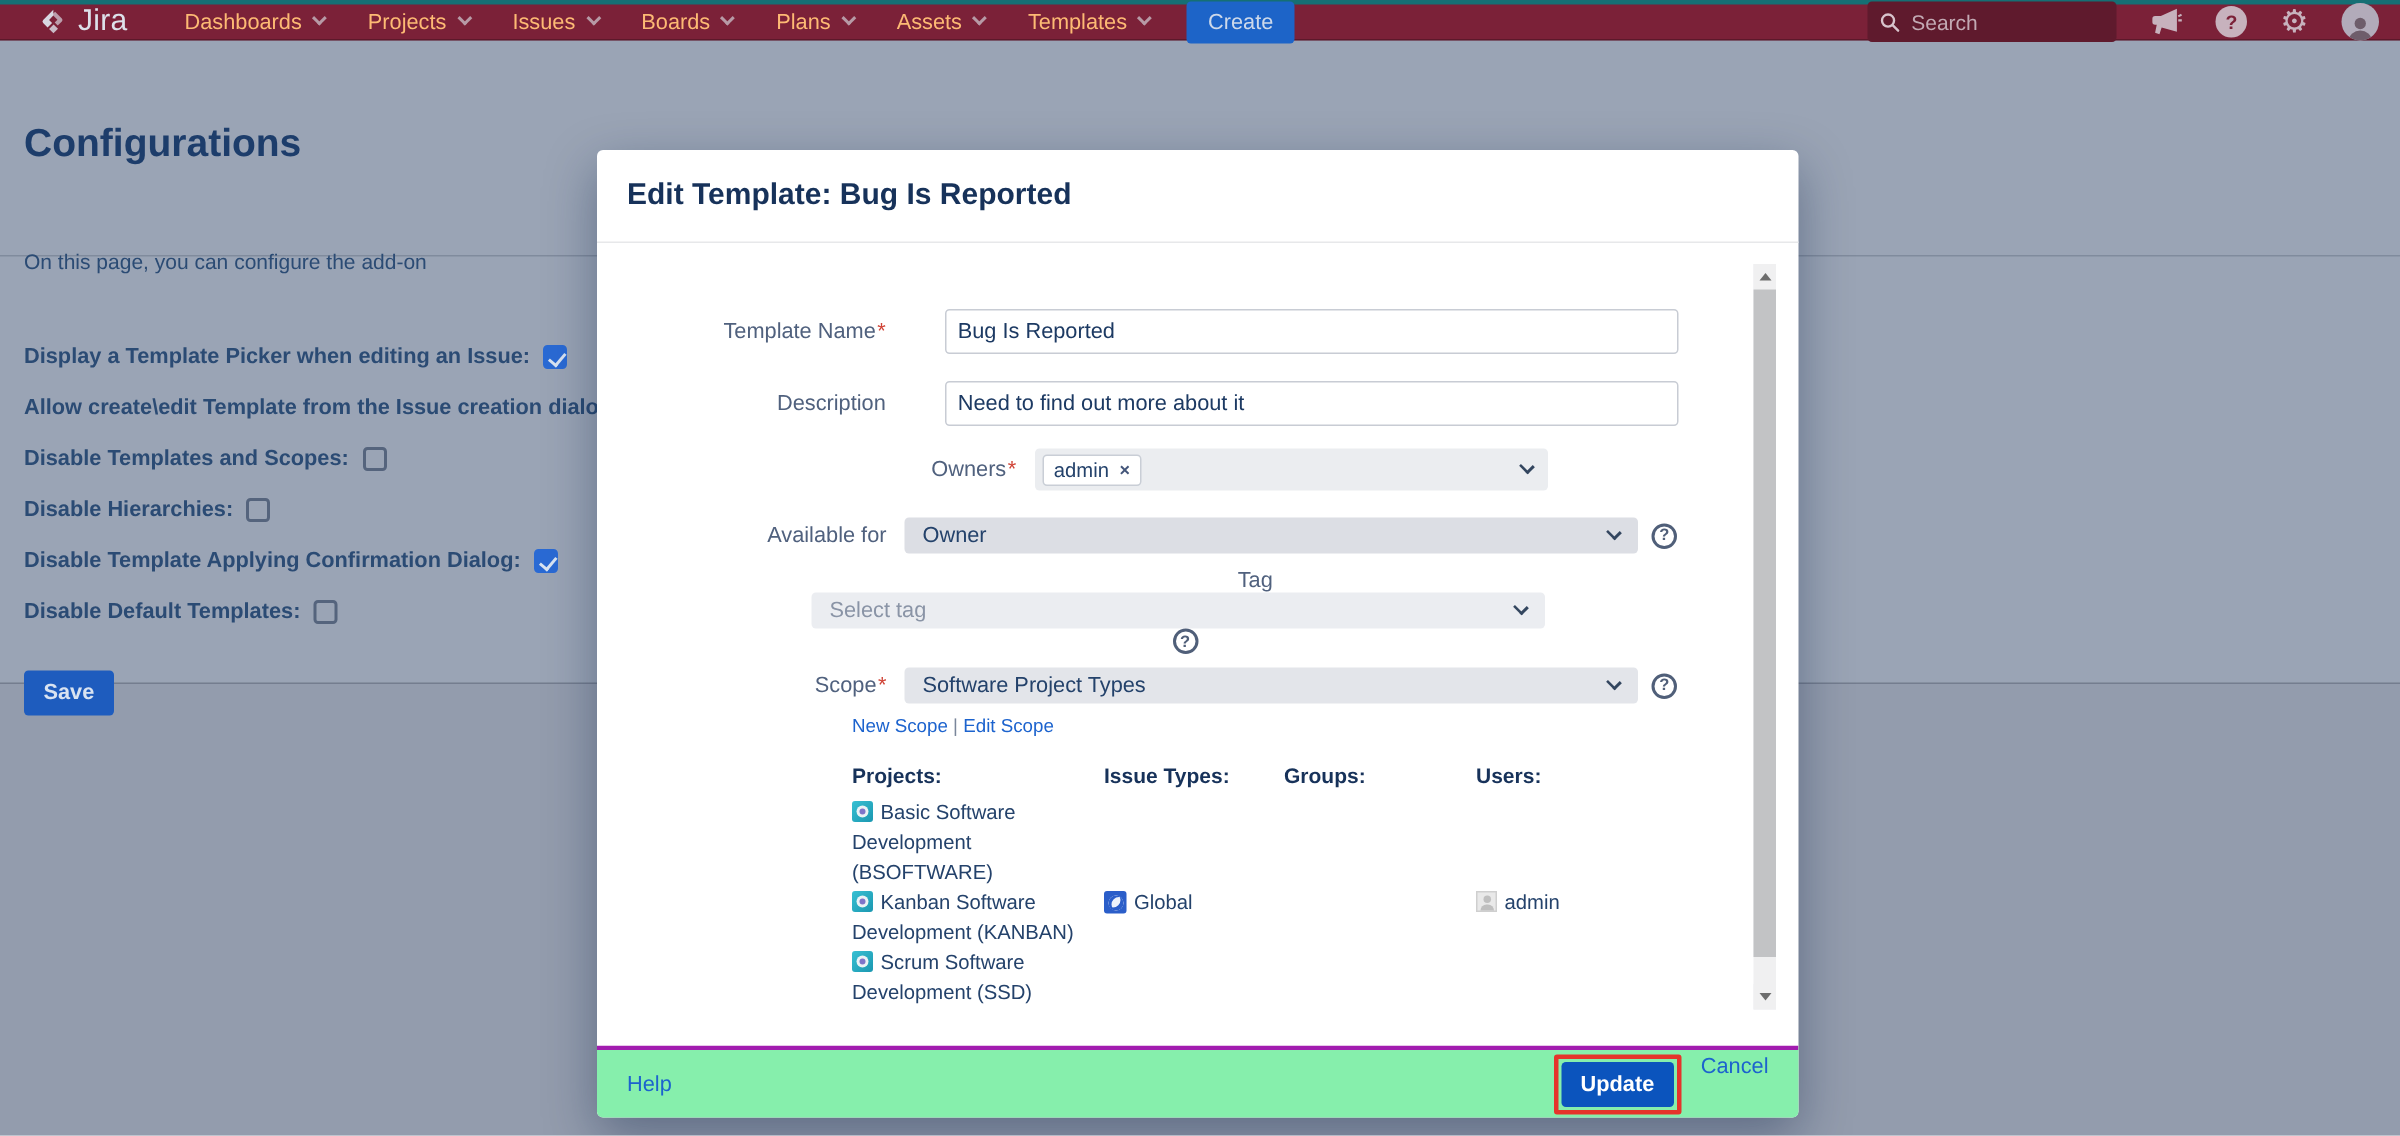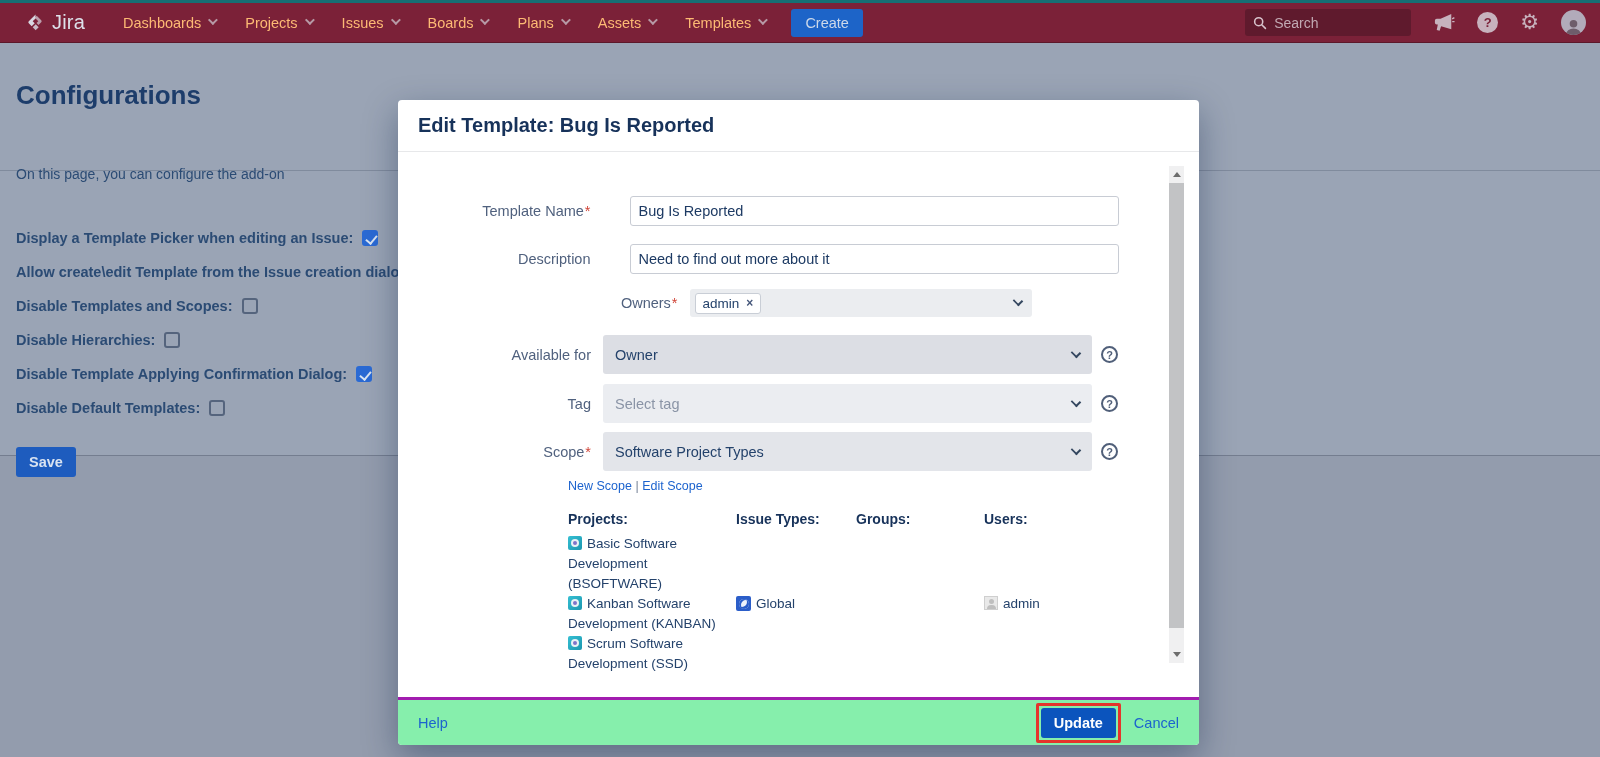--- a/index.html
+++ b/index.html
@@ -1,21 +1,21 @@
 <!DOCTYPE html>
 <html style="--navbar-bg: #7b2138; --navbar-top-strip: #156f74; --create-btn: #1d64c8; --page-bg: #9aa4b5; --overlay-text: #2b4b74; --checkbox-checked: #2a6ad4; --modal-title: #17325a; --link-blue: #1c63ce; --select-bg-dark: #dcdee4; --update-btn: #0b54bd; --annotation-red: #e5342b;"><head>
 <meta charset="utf-8">
 <style>
   * { margin:0; padding:0; box-sizing:border-box; }
   html,body { width:1600px; height:757px; }
   body { font-family:"Liberation Sans", sans-serif; }
   .screen { position:relative; width:1600px; height:757px; background:var(--page-bg,#9aa4b5); overflow:hidden; }
 
   
-  .navbar { position:absolute; top:0; left:0; right:0; height:43px;
+  .navbar { position:absolute; top:0; left:0; right:0; height:27px;
     background:var(--navbar-bg,#7b2138); border-top:3px solid var(--navbar-top-strip,#156f74);
     border-bottom:1px solid rgba(0,0,0,.25);
     display:flex; align-items:center; padding:0 14px; z-index:5; }
   .logo { display:flex; align-items:center; gap:6px; margin-left:10px; }
   .logo-text { color:#dde1ea; font-size:20px; letter-spacing:.2px; }
   .nav-menu { display:flex; align-items:center; margin-left:38px; gap:30px; }
   .nav-item { display:flex; align-items:center; gap:7px; color:#fdba74; font-size:14.5px; cursor:pointer; }
   .nav-chev { width:7px; height:7px; border-right:2px solid #b79aa6; border-bottom:2px solid #b79aa6;
     transform:rotate(45deg) translateY(-2px); margin-top:-3px; }
   .create-btn { margin-left:26px; background:var(--create-btn,#1d64c8); color:#cdd9ea; font-size:14.5px;
@@ -44,34 +44,34 @@
   .cbx { width:16px; height:16px; border-radius:3px; border:2px solid #55647d; background:transparent; flex:none; position:relative; cursor:pointer; }
   .cbx.checked { background:var(--checkbox-checked,#2a6ad4); border-color:var(--checkbox-checked,#2a6ad4); }
   .cbx.checked::after { content:''; position:absolute; left:4px; top:1px; width:5px; height:9px;
     border-right:2px solid #d9e4f2; border-bottom:2px solid #d9e4f2; transform:rotate(40deg); }
   .save-btn { margin-top:14px; background:#1e5cbe; color:#d9e3f1; font-size:14.5px; font-weight:bold;
     border:none; border-radius:3px; padding:7px 13px; cursor:pointer; }
 
   
   .modal { position:absolute; left:398px; top:100px; width:801px; height:645px; background:#fff; border-radius:4px;
     box-shadow:0 12px 34px rgba(9,30,66,.38); z-index:10; display:flex; flex-direction:column; }
-  .modal-header { height:52px; flex:none; border-bottom:1px solid #e7e8ea; display:flex; align-items:center; padding:0 20px; }
+  .modal-header { height:62px; flex:none; border-bottom:1px solid #e7e8ea; display:flex; align-items:center; padding:0 20px; }
   .modal-title { font-size:20px; font-weight:bold; color:var(--modal-title,#17325a); }
   .modal-body { position:relative; flex:1; padding:44px 46px 0 20px; overflow:hidden; font-size:14.5px; }
   .frow { display:flex; align-items:center;justify-content:center; }
   .flabel { width:138px; flex:none; text-align:right; margin-right:12px; color:#50617e; }
   .req { color:#d04437; margin-left:1px; }
   .tinput { width:489px; height:30px; border:1px solid #c8ccd4; border-radius:3px; padding:0 8px;
     font-size:14.5px; color:#1d3a63; font-family:"Liberation Sans",sans-serif; outline:none; background:#fff;margin-left:27px; }
-  .mb18{margin-bottom:18px;} .mb15{margin-bottom:15px;} .mb10{margin-bottom:10px;} .mb9{margin-bottom:9px;}
+  .mb18{margin-bottom:18px;} .mb15{margin-bottom:15px;} .mb10{margin-bottom:10px;} .mb9{margin-bottom:9px;flex-direction:column;}
   .owners-ctl { width:342px; height:28px; background:#ebedf0; border-radius:3px; display:flex; align-items:center; padding:0 10px 0 5px; cursor:pointer; }
   .chip { background:#fff; border:1px solid #c9ced6; border-radius:3px; padding:2px 7px; font-size:13.5px; color:#24426b;
     display:flex; align-items:center; gap:7px; }
   .chip-x { color:#44567a; font-weight:bold; font-size:12px; cursor:pointer; line-height:1; }
-  .sel { width:489px; height:39px; border-radius:3px; display:flex; align-items:center; padding:0 12px; cursor:pointer; color:#24426b; }
+  .sel { width:489px; height:24px; border-radius:3px; display:flex; align-items:center; padding:0 12px; cursor:pointer; color:#24426b; }
   .sel-dark { background:var(--select-bg-dark,#dcdee4); }
   .sel-light { background:#ebedf1; }
   .sel-mid { background:#e3e5ea; }
   .sel .placeholder { color:#8a94a6; }
   .chevron { margin-left:auto; width:8px; height:8px; border-right:2px solid #33465f; border-bottom:2px solid #33465f;
     transform:rotate(45deg) scaleY(.85); margin-top:-4px; }
   .help-circle { width:17px; height:17px; flex:none; border:2px solid #505f79; border-radius:50%; color:#505f79;
     font-size:11px; font-weight:bold; display:flex; align-items:center; justify-content:center; margin-left:9px; cursor:pointer; }
   .scope-links { margin:8px 0 0 150px; font-size:12.5px; color:#7a869a; }
   .scope-links a { color:var(--link-blue,#1c63ce); text-decoration:none; cursor:pointer; }
@@ -99,21 +99,21 @@
   .sb-btn { position:absolute; left:0; width:15px; height:17px; background:#f0f0f1; display:flex; align-items:center; justify-content:center; cursor:pointer; }
   .sb-up { top:0; } .sb-down { bottom:0; }
   .tri-up { width:0; height:0; border-left:4px solid transparent; border-right:4px solid transparent; border-bottom:5px solid #6d6d6d; }
   .tri-down { width:0; height:0; border-left:4px solid transparent; border-right:4px solid transparent; border-top:5px solid #6d6d6d; }
   .sb-thumb { position:absolute; left:0; top:17px; width:15px; height:445px; background:#c2c3c5; cursor:grab; }
 
   
   .modal-footer { height:48px; flex:none; border-top:3px solid #a21caf; display:flex; align-items:center; padding:0 20px;
     border-radius:0 0 4px 4px; background:#86efac; }
   .modal-footer a { color:var(--link-blue,#1c63ce); font-size:14.5px; text-decoration:none; cursor:pointer; }
-  .foot-right { margin-left:auto; display:flex; align-items:center; gap:13px; }
+  .foot-right { margin-left:auto; display:flex; align-items:flex-start; gap:13px; }
   .red-outline { border:3px solid var(--annotation-red,#e5342b); padding:2px; border-radius:2px; line-height:0; }
   .update-btn { background:var(--update-btn,#0b54bd); color:#fff; font-weight:bold; font-size:14.5px; border:none;
     border-radius:3px; padding:7px 13px; cursor:pointer; font-family:"Liberation Sans",sans-serif; }
 </style>
 </head>
 <body>
 
 <div class="screen">
 
   <div class="navbar">

